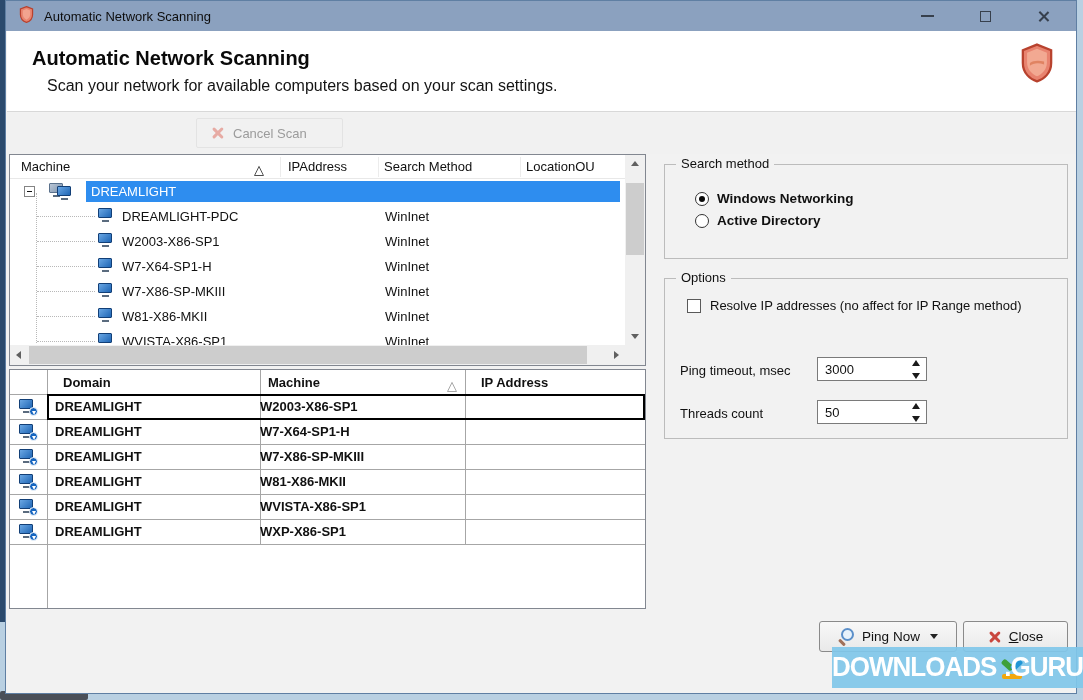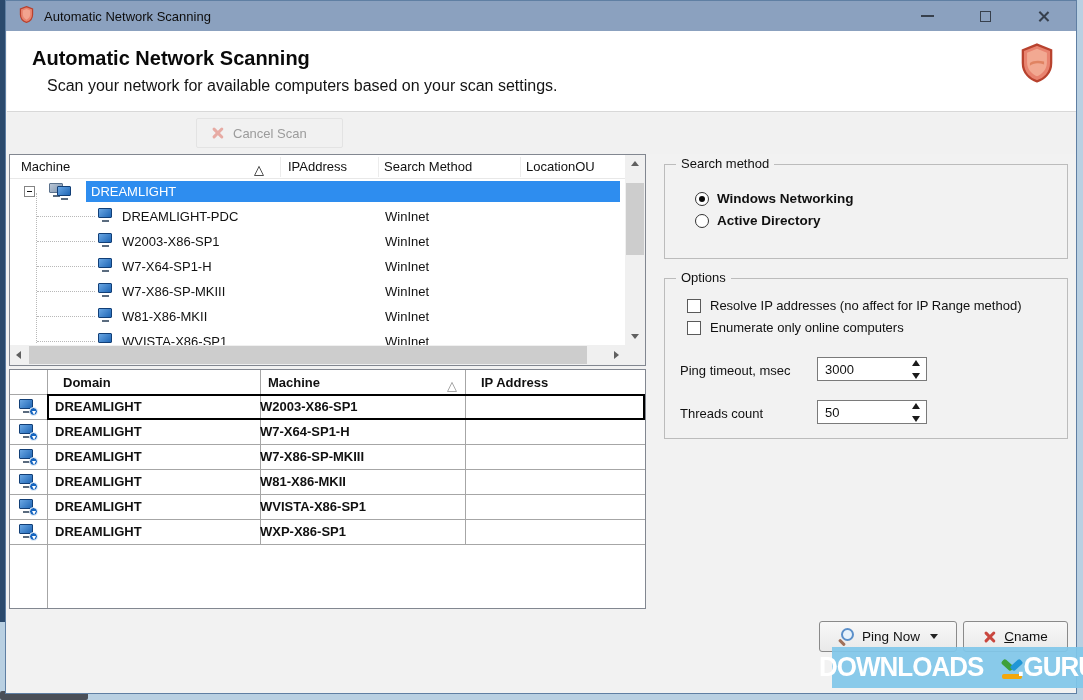--- a/index.html
+++ b/index.html
@@ -143,21 +143,21 @@
   .grip { position:absolute; right:6px; bottom:5px; width:14px; height:14px;
           background:radial-gradient(circle at 3px 11px,#9aa7b5 1.4px,transparent 1.6px),
                      radial-gradient(circle at 8px 11px,#9aa7b5 1.4px,transparent 1.6px),
                      radial-gradient(circle at 13px 11px,#9aa7b5 1.4px,transparent 1.6px),
                      radial-gradient(circle at 8px 6px,#9aa7b5 1.4px,transparent 1.6px),
                      radial-gradient(circle at 13px 6px,#9aa7b5 1.4px,transparent 1.6px),
                      radial-gradient(circle at 13px 1px,#9aa7b5 1.4px,transparent 1.6px); }
 
   
   .watermark { position:absolute; left:832px; top:647px; width:251px; height:41px; background:rgba(128,199,233,0.92);
-               display:flex; align-items:center; justify-content:center; gap:16px; z-index:50; }
+               display:flex; align-items:center; justify-content:center; gap:3px; z-index:50; }
   .wm-txt { color:#fff; font-weight:bold; font-size:26px; letter-spacing:-1px; transform:scaleY(1.05); }
   .dl-icon { position:relative; width:24px; height:26px; margin:0 1px; }
   .dl-arm-l { position:absolute; left:1px; top:7px; width:13px; height:6px; background:#3fa03a; border-radius:2px; transform:rotate(42deg); }
   .dl-arm-r { position:absolute; left:10px; top:7px; width:13px; height:6px; background:#2196d6; border-radius:2px; transform:rotate(-42deg); }
   .dl-bar { position:absolute; left:2px; bottom:2px; width:20px; height:4.5px; background:#f2a70c; border-radius:2px; }
 </style>
 </head>
 <body>
 
 <div class="screen">
@@ -367,24 +367,20 @@
         <span>Active Directory</span>
       </div>
     </div>
 
     <div class="group g2">
       <span class="g-title">Options</span>
       <div class="chk-row" style="top:19px;">
         <span class="chk"></span>
         <span>Resolve IP addresses (no affect for IP Range method)</span>
       </div>
-      <div class="chk-row" style="top:41px;">
-        <span class="chk"></span>
-        <span>Enumerate only online computers</span>
-      </div>
       <span class="spin-label" style="top:84px;">Ping timeout, msec</span>
       <div class="spinner" style="top:78px;">
         <span class="val">3000</span>
         <span class="btns">
             <span class="sp-up"></span>
             <span class="sp-down"></span>
           </span>
       </div>
       <span class="spin-label" style="top:127px;">Threads count</span>
       <div class="spinner" style="top:121px;">
@@ -397,21 +393,21 @@
     </div>
 
 
     <div class="btm-btn btn-scan">
       <span class="mag"></span>
       <span>Ping Now</span>
       <span class="dd-tri"></span>
     </div>
     <div class="btm-btn btn-close">
       <span class="xmark red"></span>
-      <span><span class="u1">C</span><span>name</span></span>
+      <span><span class="u1">C</span><span>lose</span></span>
     </div>
 
   </div>
 
   <div class="watermark">
     <span class="wm-txt">DOWNLOADS</span>
     <span class="dl-icon">
       <span class="dl-arm-l"></span>
         <span class="dl-arm-r"></span>
         <span class="dl-bar"></span>

